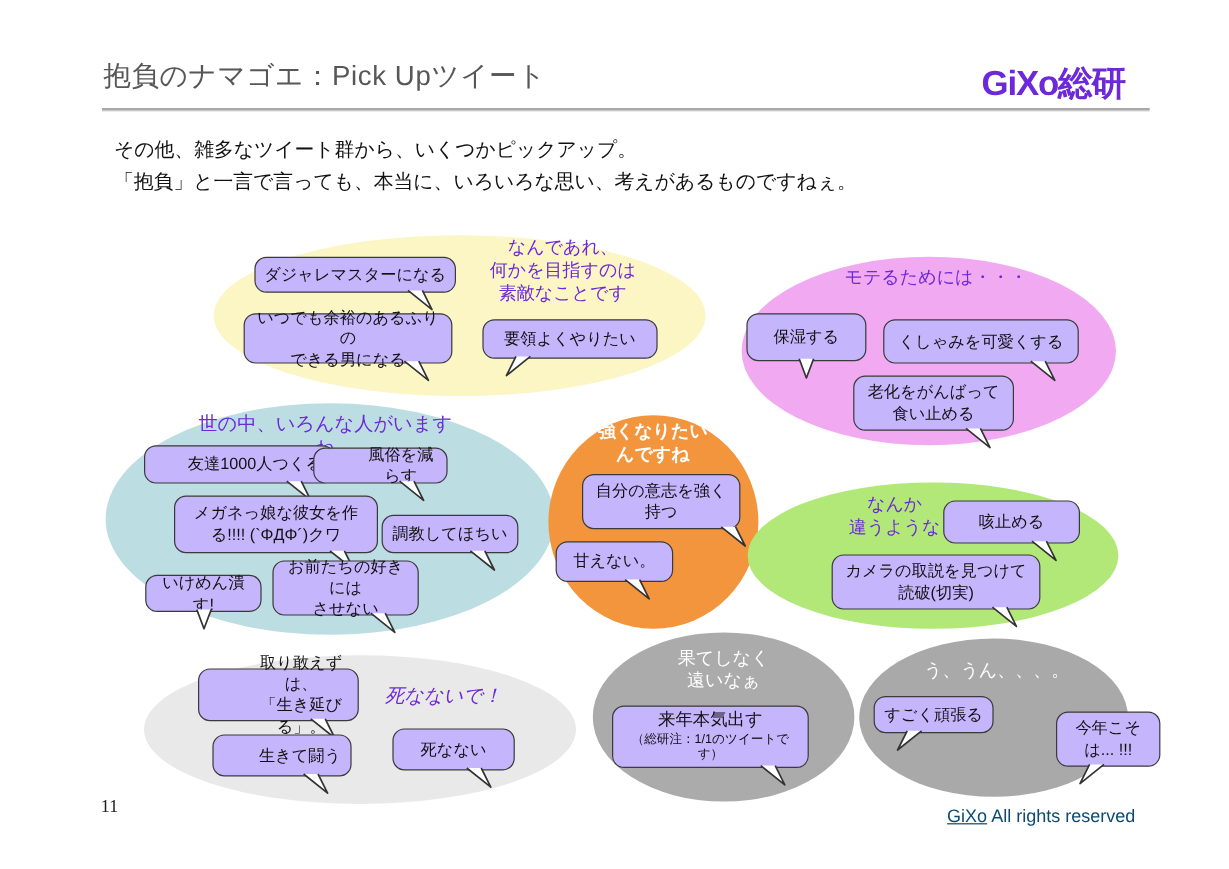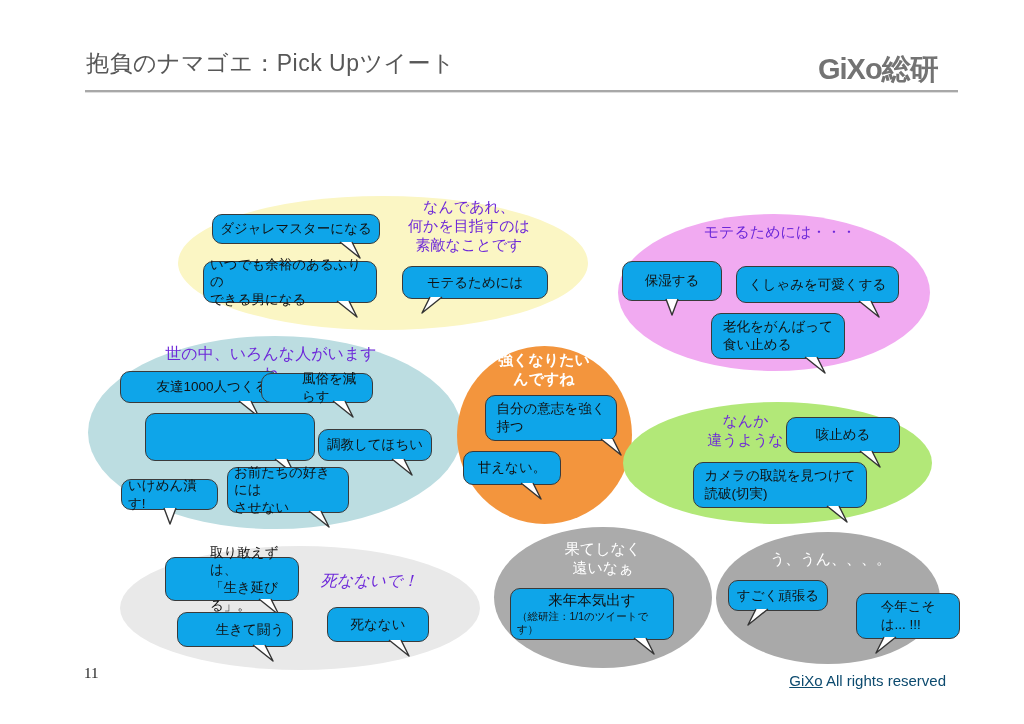--- a/index.html
+++ b/index.html
@@ -1,53 +1,55 @@
 <!DOCTYPE html>
 <html><head>
 <meta charset="utf-8">
 <style>
   html,body{margin:0;padding:0;background:#fff;}
   #slide{position:relative;width:1024px;height:724px;background:#fff;overflow:hidden;
          font-family:"Liberation Sans","DejaVu Sans",sans-serif;}
   
   #title{position:absolute;left:86px;top:48px;font-size:23px;color:#575757;letter-spacing:.5px;}
-  #logo{position:absolute;left:818px;top:50px;font-size:29px;font-weight:800;color:#737373;letter-spacing:-1px;}
+  #logo{position:absolute;left:818px;top:50px;font-size:29px;font-weight:800;color:#6d28d9;letter-spacing:-1px;}
   #hr{position:absolute;left:85px;top:90px;width:873px;height:2px;background:#a8a8a8;box-shadow:0 1px 0 #dedede;}
   #intro{position:absolute;left:95px;top:112px;font-size:16.5px;color:#111;line-height:1.62;white-space:pre-line;}
   #pageno{position:absolute;left:84px;top:665px;font-size:15px;color:#222;font-family:"Liberation Serif",serif;}
   #footer{position:absolute;right:78px;top:672px;font-size:15px;color:#0c4a6e;}
   #footer .brand{text-decoration:underline;}
   
   .grp{position:absolute;border-radius:50%;}
   .glabel{position:absolute;white-space:pre-line;text-align:center;font-size:15px;line-height:1.25;
           color:#6d28d9;z-index:1;}
   .glabel.big{font-size:16px;}
   .glabel.wht{color:#fff;}
   
-  .bub{position:absolute;background:#0ea5e9;border:1.4px solid #3a3a3a;border-radius:10px;
-       display:flex;align-items:center;justify-content:center;text-align:left;
+  .bub{position:absolute;background:#c4b5fd;border:1.4px solid #3a3a3a;border-radius:10px;
+       display:flex;align-items:center;justify-content:center;text-align:center;
        font-size:13.5px;line-height:1.3;color:#111;z-index:2;padding:1px 6px;box-sizing:border-box;}
   .bub span{white-space:pre-line;}
   .bub .note{font-size:10.5px;display:block;}
   .tail{position:absolute;width:28px;height:17px;bottom:-16px;overflow:visible;}
   .tail .f{fill:#fff;}
   .tail .s{fill:none;stroke:#333;stroke-width:1.4;stroke-linejoin:round;}
   .tail.dr{right:14px;}
   .tail.dr.out{right:-10px;}
   .tail.dl{left:14px;transform:scaleX(-1);}
   .tail.dc{left:50%;margin-left:-14px;}
 </style>
 </head>
 <body>
 
 <div id="slide">
 
   <div id="title">抱負のナマゴエ：Pick Upツイート</div>
   <div id="logo">GiXo総研</div>
   <div id="hr"></div>
+  <div id="intro">その他、雑多なツイート群から、いくつかピックアップ。
+「抱負」と一言で言っても、本当に、いろいろな思い、考えがあるものですねぇ。</div>
 
   <div class="grp" style="left: 178px; top: 196px; width: 410px; height: 134px; background: rgb(251, 246, 196);"></div>
   <div class="glabel" style="left:404px;top:198px;width:130px;">なんであれ、
 何かを目指すのは
 素敵なことです</div>
   <div class="bub" style="left:212px;top:214px;width:168px;height:30px;">
     <span>ダジャレマスターになる</span>
     <svg class="tail dr" viewBox="0 0 28 17">
         <path class="f" d="M3,0 L23,16 L15,0 Z"></path>
         <path class="s" d="M3,0 L23,16 L15,0"></path>
@@ -55,21 +57,21 @@
   </div>
   <div class="bub" style="left:203px;top:261px;width:174px;height:42px;">
     <span>いつでも余裕のあるふりの
 できる男になる</span>
     <svg class="tail dr" viewBox="0 0 28 17">
         <path class="f" d="M3,0 L23,16 L15,0 Z"></path>
         <path class="s" d="M3,0 L23,16 L15,0"></path>
       </svg>
   </div>
   <div class="bub" style="left:402px;top:266px;width:146px;height:33px;">
-    <span>モテるためには</span>
+    <span>要領よくやりたい</span>
     <svg class="tail dl" viewBox="0 0 28 17">
         <path class="f" d="M3,0 L23,16 L15,0 Z"></path>
         <path class="s" d="M3,0 L23,16 L15,0"></path>
       </svg>
   </div>
 
   <div class="grp" style="left: 618px; top: 214px; width: 312px; height: 157px; background: rgb(241, 170, 241);"></div>
   <div class="glabel" style="left:700px;top:223px;width:160px;">モテるためには・・・</div>
   <div class="bub" style="left:622px;top:261px;width:100px;height:40px;">
     <span>保湿する</span>
@@ -104,20 +106,22 @@
       </svg>
   </div>
   <div class="bub" style="left:261px;top:373px;width:112px;height:30px;padding-left:40px;">
     <span>風俗を減らす</span>
     <svg class="tail dr" viewBox="0 0 28 17">
         <path class="f" d="M3,0 L23,16 L15,0 Z"></path>
         <path class="s" d="M3,0 L23,16 L15,0"></path>
       </svg>
   </div>
   <div class="bub" style="left:145px;top:413px;width:170px;height:48px;">
+    <span>メガネっ娘な彼女を作
+る!!!! (`ΦДΦ´)クワ</span>
     <svg class="tail dr" viewBox="0 0 28 17">
         <path class="f" d="M3,0 L23,16 L15,0 Z"></path>
         <path class="s" d="M3,0 L23,16 L15,0"></path>
       </svg>
   </div>
   <div class="bub" style="left:318px;top:419px;width:114px;height:32px;margin-top:10px;">
     <span>調教してほちい</span>
     <svg class="tail dr" viewBox="0 0 28 17">
         <path class="f" d="M3,0 L23,16 L15,0 Z"></path>
         <path class="s" d="M3,0 L23,16 L15,0"></path>
@@ -216,21 +220,21 @@
 
   <div class="grp" style="left: 716px; top: 532px; width: 224px; height: 132px; background: rgb(169, 169, 169);"></div>
   <div class="glabel wht" style="left:768px;top:550px;width:125px;">う、うん、、、。</div>
   <div class="bub" style="left:728px;top:580px;width:100px;height:31px;">
     <span>すごく頑張る</span>
     <svg class="tail dl" viewBox="0 0 28 17">
         <path class="f" d="M3,0 L23,16 L15,0 Z"></path>
         <path class="s" d="M3,0 L23,16 L15,0"></path>
       </svg>
   </div>
-  <div class="bub" style="left:856px;top:593px;width:104px;height:46px;">
+  <div class="bub" style="left:880px;top:593px;width:87px;height:46px;">
     <span>今年こそ
 は... !!!</span>
     <svg class="tail dl" viewBox="0 0 28 17">
         <path class="f" d="M3,0 L23,16 L15,0 Z"></path>
         <path class="s" d="M3,0 L23,16 L15,0"></path>
       </svg>
   </div>
 
   <div id="pageno">11</div>
   <div id="footer">

